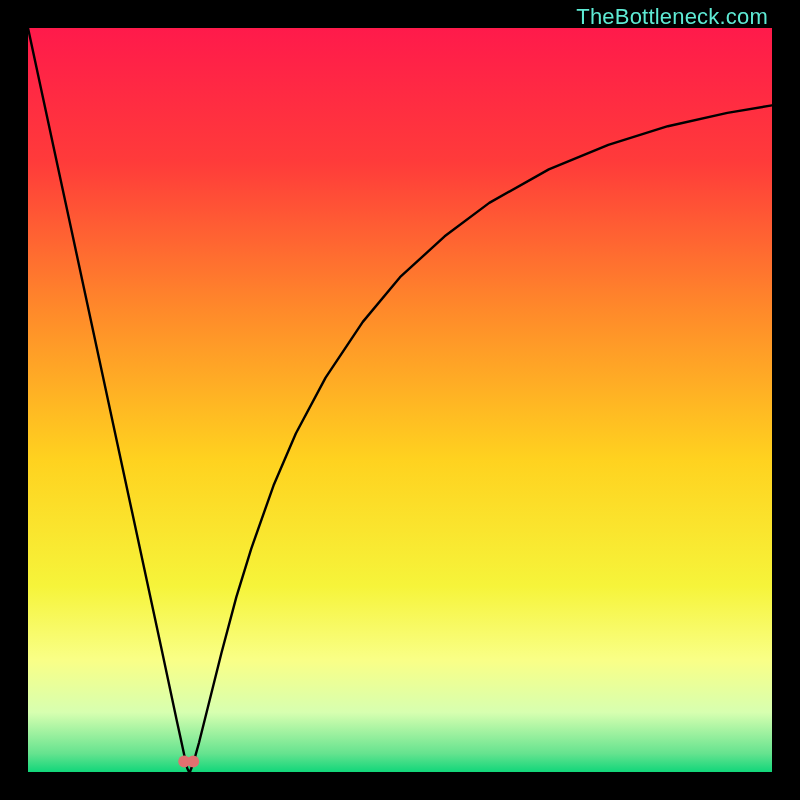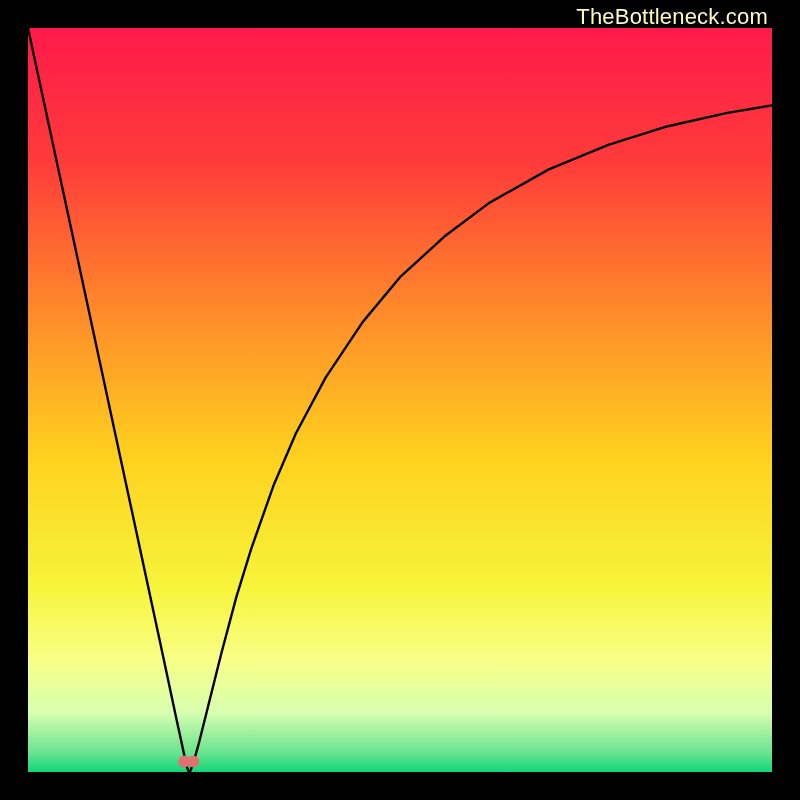--- a/index.html
+++ b/index.html
@@ -23,21 +23,21 @@
     position: absolute;
     left: 0;
     top: 0;
     width: 744px;
     height: 744px;
   }
   .watermark {
     position: absolute;
     top: 4px;
     right: 32px;
-    color: #fef9c3;
+    color: #5eead4;
     font-size: 22px;
     font-weight: 500;
     letter-spacing: 0.2px;
   }
   svg {
     display: block;
   }
 </style>
 </head>
 <body>

